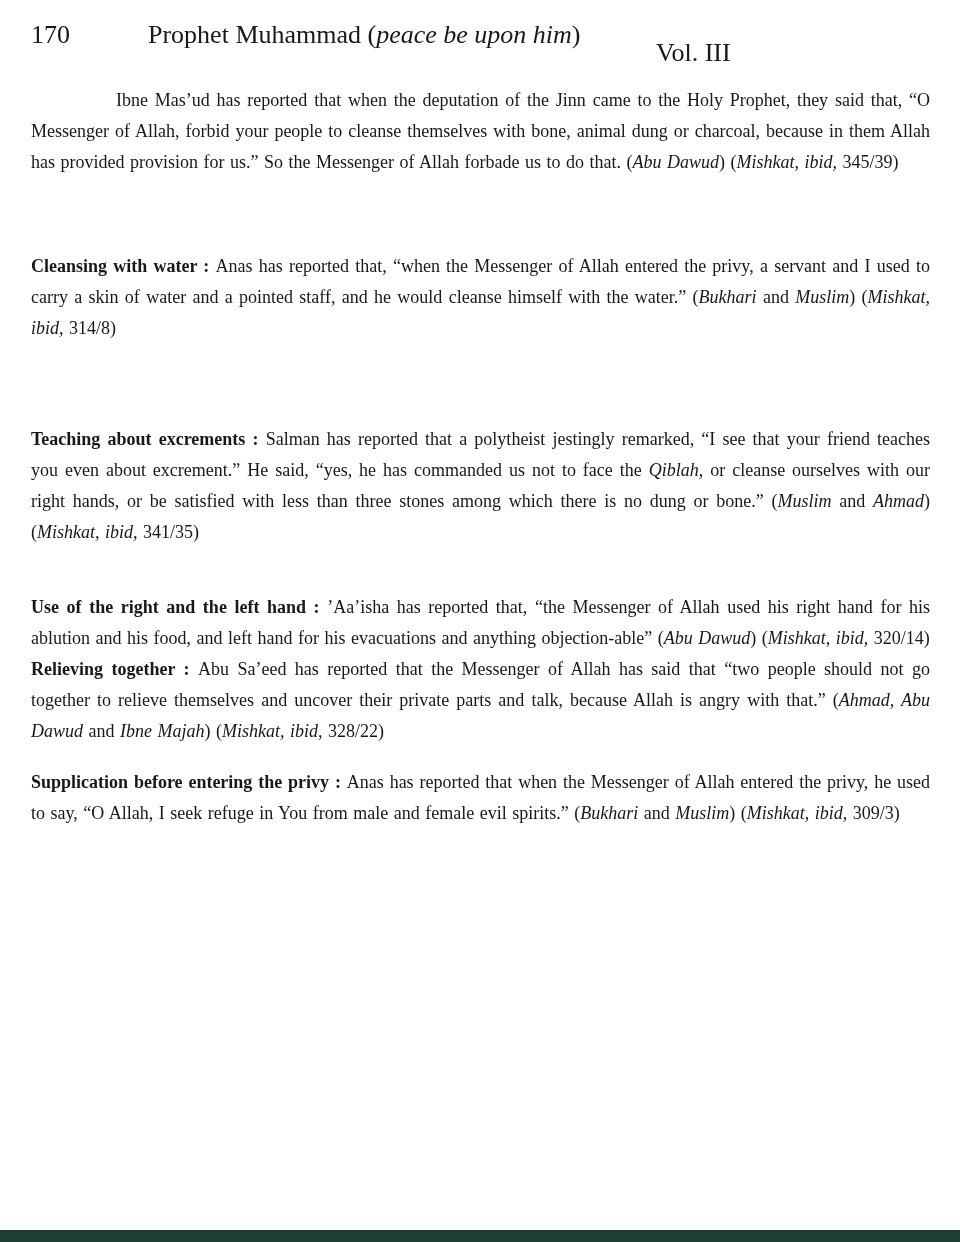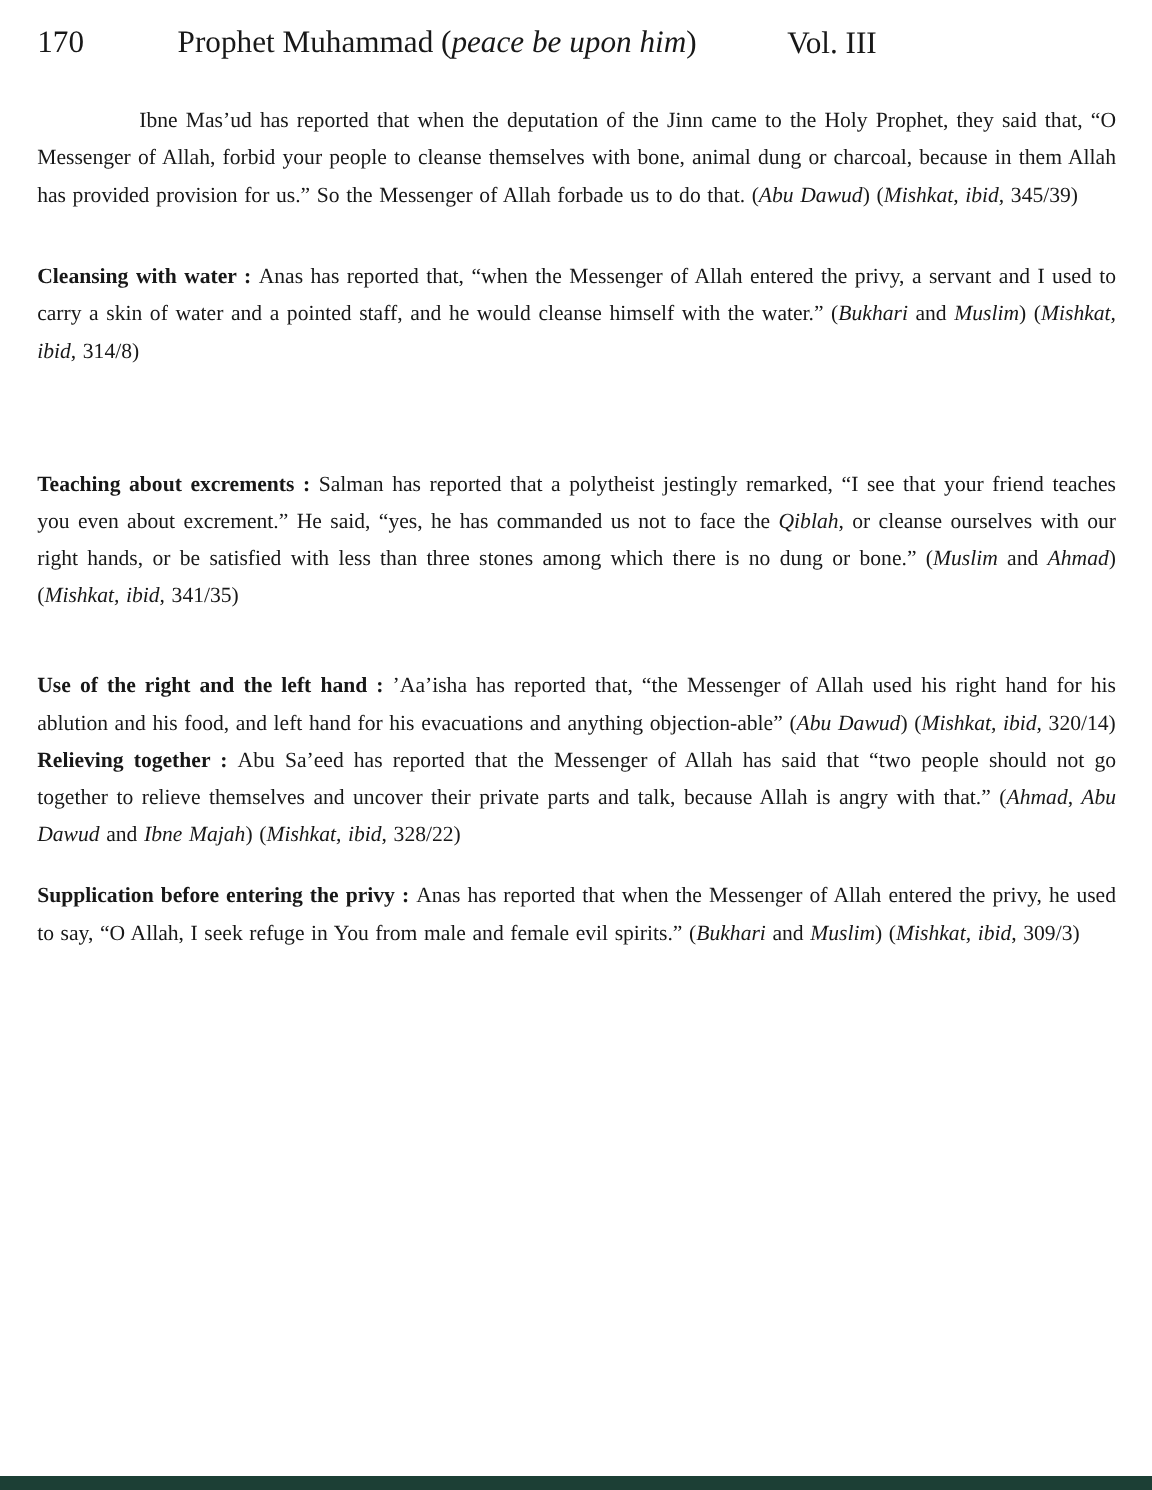--- a/index.html
+++ b/index.html
@@ -17,38 +17,38 @@
     top: 18px;
     left: 0;
     width: 802px;
     height: 34px;
     font-size: 26px;
     line-height: 34px;
     white-space: nowrap;
   }
   .pnum   { position: absolute; left: 31px;  top: 0; }
   .ptitle { position: absolute; left: 148px; top: 0; }
-  .pvol   { position: absolute; left: 656px; top: 1px; }
+  .pvol   { position: absolute; left: 656px; top: 18px; }
   .body {
     position: absolute;
     top: 0;
     left: 0;
     width: 960px;
     padding: 85px 30px 0 31px;
     box-sizing: border-box;
   }
   .para {
     margin: 0;
     font-size: 18px;
     line-height: 31px;
     text-align: justify;
     word-spacing: 1px;
   }
   .para.indent { text-indent: 85px; }
-  .p2 { margin-top: 37px; }
+  .p2 { margin-top: 73px; }
   .p3 { margin-top: 80px; }
   .p4 { margin-top: 44px; }
   .p5 { }
   .p6 { margin-top: 20px; }
   .run-n { font-style: normal; font-weight: normal; }
   .run-i { font-style: italic; }
   .run-b { font-weight: bold; }
   .bottom-strip {
     position: absolute;
     left: 0;

